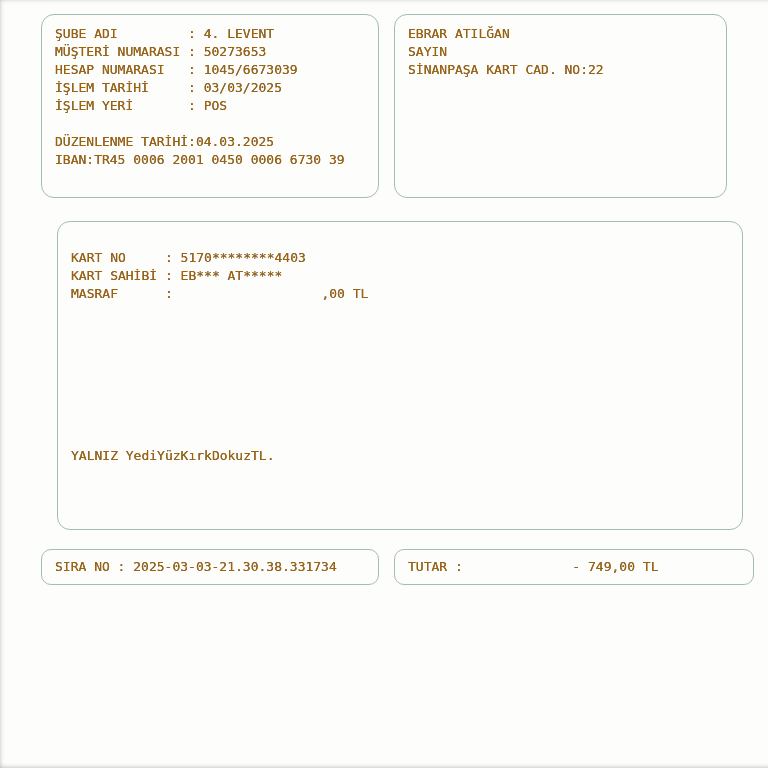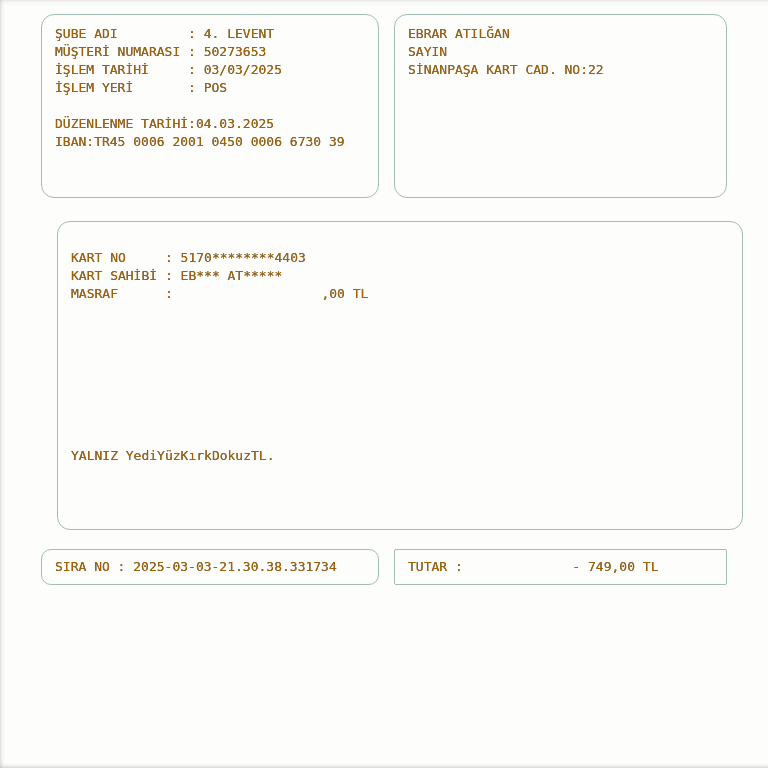--- a/index.html
+++ b/index.html
@@ -28,38 +28,39 @@
     border: 1.5px solid #a2bfae;
     border-radius: 13px;
     box-sizing: border-box;
     background: transparent;
   }
   .box-account  { left: 41px;  top: 14px;  width: 338px; height: 184px; padding: 10px 13px; }
   .box-customer { left: 394px; top: 14px;  width: 333px; height: 184px; padding: 10px 13px; }
   .box-card     { left: 57px;  top: 221px; width: 686px; height: 309px; padding: 27px 13px; }
   .box-serial   { left: 41px;  top: 549px; width: 338px; height: 36px; border-radius: 10px;
                   display: flex; align-items: center; padding: 0 13px; }
-  .box-amount   { left: 394px; top: 549px; width: 333px; height: 36px; border-radius: 2px;
+  .box-amount   { left: 394px; top: 549px; width: 360px; height: 36px; border-radius: 10px;
                   display: flex; align-items: center; padding: 0 13px; }
   .ln {
     height: 18px;
     line-height: 18px;
     white-space: pre;
     text-shadow: 0 0 0.5px rgba(69,75,80,0.85);
     overflow: hidden;
   }
 </style>
 </head>
 <body>
 
 <div class="photo">
 
   <div class="box box-account">
     <div class="ln">ŞUBE ADI         : 4. LEVENT</div>
     <div class="ln">MÜŞTERİ NUMARASI : 50273653</div>
+    <div class="ln">HESAP NUMARASI   : 1045/6673039</div>
     <div class="ln">İŞLEM TARİHİ     : 03/03/2025</div>
     <div class="ln">İŞLEM YERİ       : POS</div>
     <div class="ln"></div>
     <div class="ln">DÜZENLENME TARİHİ:04.03.2025</div>
     <div class="ln">IBAN:TR45 0006 2001 0450 0006 6730 39</div>
   </div>
 
   <div class="box box-customer">
     <div class="ln">EBRAR ATILĞAN</div>
     <div class="ln">SAYIN</div>

